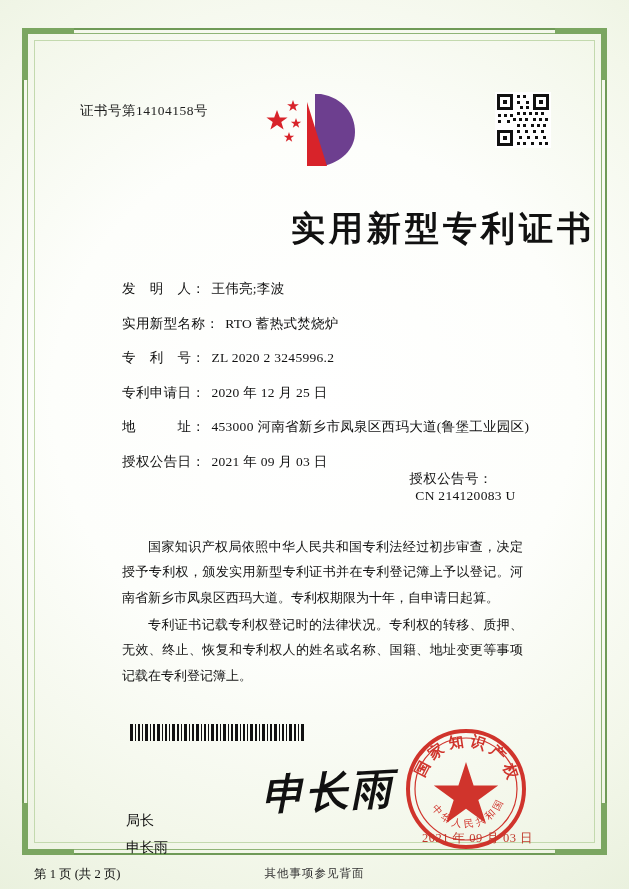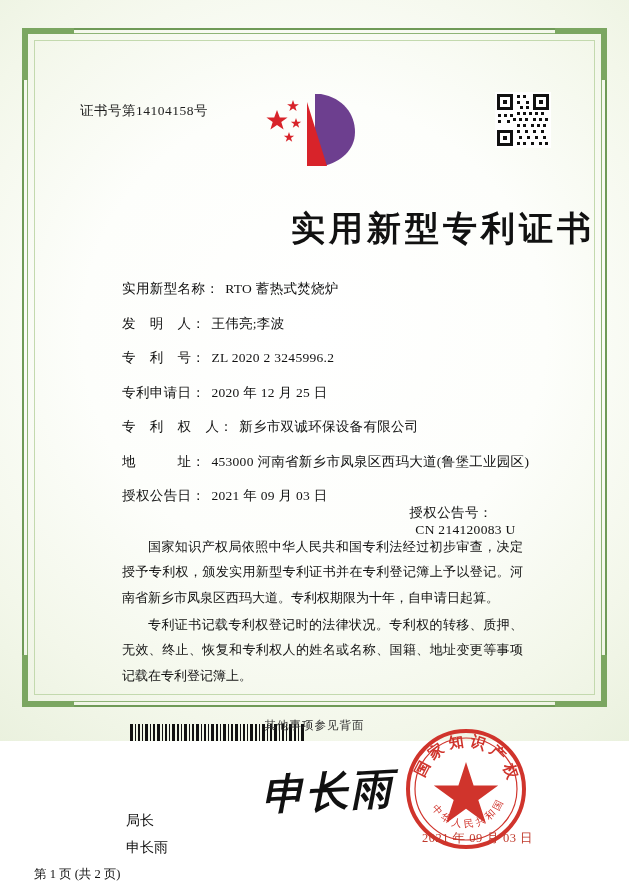--- a/index.html
+++ b/index.html
@@ -4,21 +4,21 @@
 <style>
   html,body{margin:0;padding:0;}
   body{
     width:629px;height:889px;
     background:#ffffff;
     font-family:"Liberation Serif", serif;
     overflow:hidden;
   }
   .page{
     position:relative;
-    width:629px;height:741px;
+    width:629px;height:889px;
     background:
       radial-gradient(circle at 50% 45%, #ffffff 0%, #fdfefb 45%, #f3f7ea 78%, #eaf1de 100%);
     text-decoration: underline;
   }
   
   .frame-outer{
     position:absolute;left:22px;top:28px;right:22px;bottom:34px;
     border:2px solid #6f9a57;
   }
   .frame-mid{
@@ -211,38 +211,34 @@
           <polygon points="33,30 34.3,33.7 38.2,33.7 35.0,36 36.2,39.8 33,37.5 29.8,39.8 31.0,36 27.8,33.7 31.7,33.7"></polygon>
           <polygon points="26,44 27.3,47.7 31.2,47.7 28.0,50 29.2,53.8 26,51.5 22.8,53.8 24.0,50 20.8,47.7 24.7,47.7"></polygon>
         </g>
       </svg>
     </div>
 
     <div class="title">实用新型专利证书</div>
 
     <div class="fields">
       <div class="field-row">
+        <span class="field-label">发　明　人：</span>
+        <span class="field-value">王伟亮;李波</span>
+      </div>
+      <div class="field-row">
         <span class="field-label">实用新型名称：</span>
         <span class="field-value">RTO 蓄热式焚烧炉</span>
       </div>
       <div class="field-row">
-        <span class="field-label">发　明　人：</span>
-        <span class="field-value">王伟亮;李波</span>
-      </div>
-      <div class="field-row">
         <span class="field-label">专　利　号：</span>
         <span class="field-value">ZL 2020 2 3245996.2</span>
       </div>
       <div class="field-row">
         <span class="field-label">专利申请日：</span>
         <span class="field-value">2020 年 12 月 25 日</span>
-      </div>
-      <div class="field-row">
-        <span class="field-label">专　利　权　人：</span>
-        <span class="field-value">新乡市双诚环保设备有限公司</span>
       </div>
       <div class="field-row">
         <span class="field-label">地　　　址：</span>
         <span class="field-value">453000 河南省新乡市凤泉区西玛大道(鲁堡工业园区)</span>
       </div>
       <div class="field-row dual">
         <span class="field-label">授权公告日：</span>
         <span class="field-value">2021 年 09 月 03 日</span>
         <span class="dual-second">
           <span class="field-label">授权公告号：</span>

